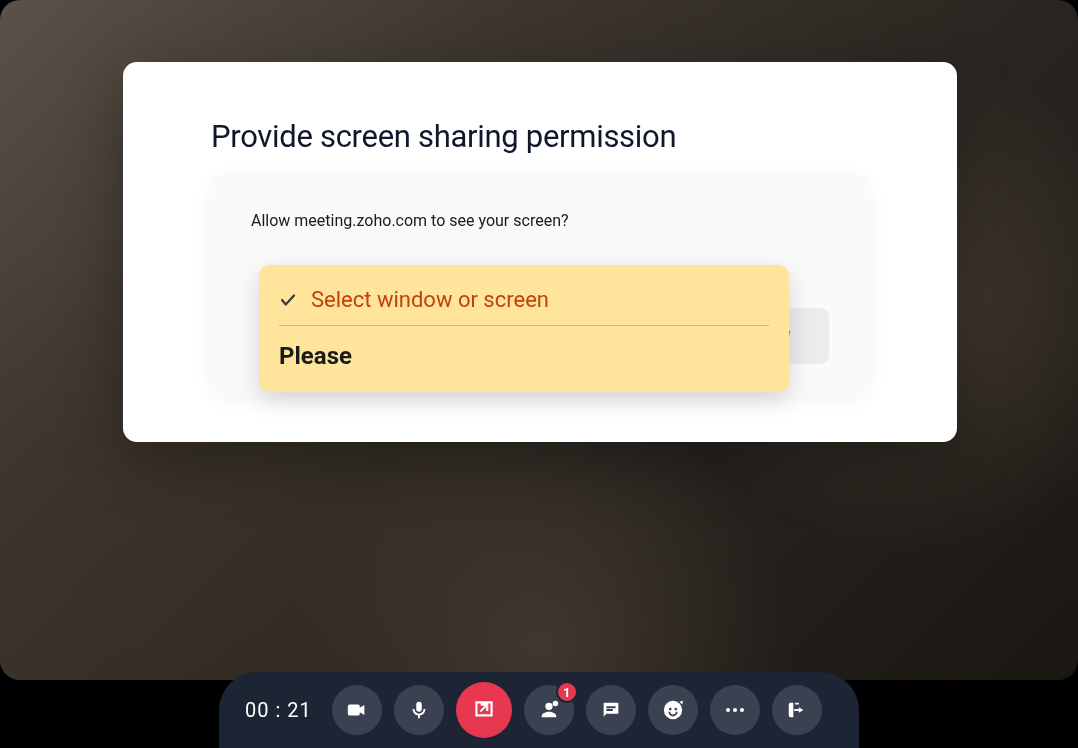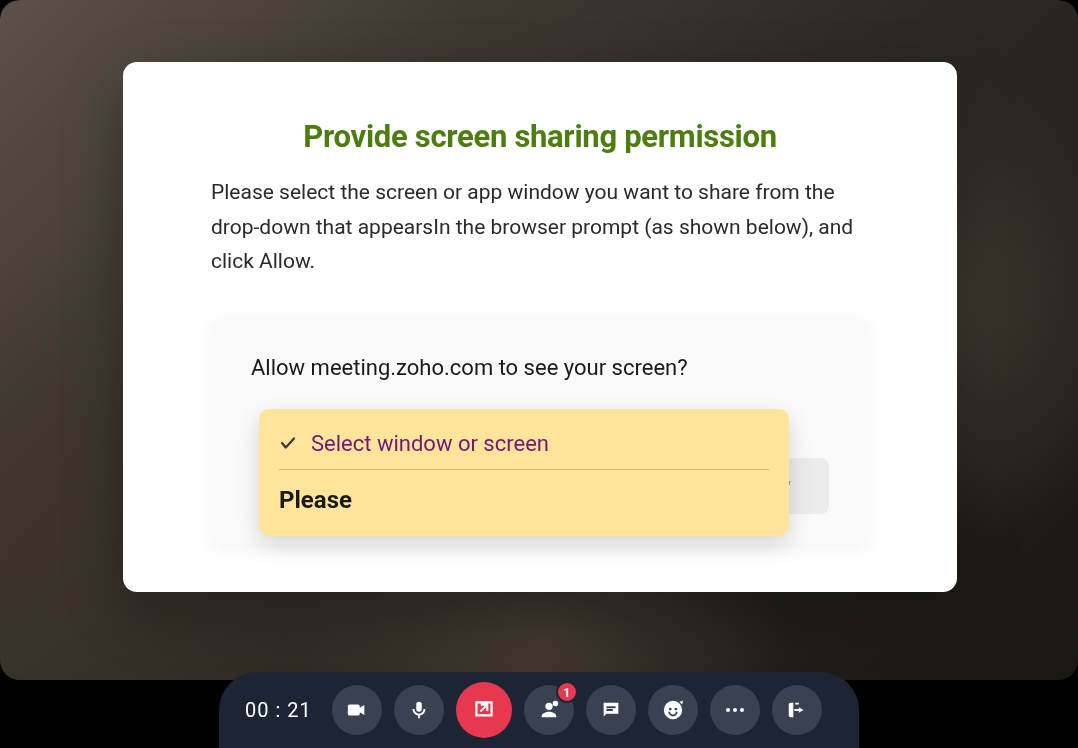--- a/index.html
+++ b/index.html
@@ -33,41 +33,40 @@
       top: 62px;
       left: 123px;
       width: 834px;
       background: #fff;
       border-radius: 14px;
       padding: 56px 88px 48px 88px;
       box-shadow: 0 20px 60px rgba(0,0,0,0.3);
     }
     .modal-title {
       font-size: 31px;
-      font-weight: 700;
-      color: #4d7c0f;
+      font-weight: 400;
+      color: #0f172a;
       margin-bottom: 20px;
       letter-spacing: -0.3px;
-      text-align: center;
     }
     .modal-desc {
       font-size: 21px;
       line-height: 1.65;
       color: #2a2a2a;
       margin-bottom: 40px;
     }
     .prompt-card {
       background: #fafafa;
       border-radius: 12px;
       padding: 36px 40px 30px 40px;
       position: relative;
       box-shadow: 0 4px 20px rgba(0,0,0,0.05);
     }
     .prompt-question {
-      font-size: 22px;
+      font-size: 16px;
       color: #1a1a1a;
       margin-bottom: 12px;
     }
     .dropdown {
       position: absolute;
       left: 48px;
       top: 90px;
       width: 530px;
       background: #ffe59b;
       border-radius: 10px;
@@ -88,21 +87,21 @@
       left:20px; right:20px; bottom:0;
       height:1px;
       background: rgba(160,130,50,0.45);
     }
     .check-icon {
       width: 18px; height: 18px;
       flex-shrink: 0;
     }
     .dropdown-label {
       font-size: 22px;
-      color: #701a75;
+      color: #c2410c;
     }
     .dropdown-item {
       padding: 16px 20px 22px 20px;
       font-size: 24px;
       font-weight: 700;
       color: #1a1a1a;
     }
     .prompt-actions {
       display: flex;
       justify-content: flex-end;
@@ -181,21 +180,20 @@
     .dots { display:flex; gap:3px; }
     .dots span { width:4px; height:4px; background:#fff; border-radius:50%; }
   </style>
 </head>
 <body>
 
 <div class="video-bg"></div>
 
 <div class="modal">
   <h1 class="modal-title">Provide screen sharing permission</h1>
-  <p class="modal-desc">Please select the screen or app window you want to share from the drop-down that appearsIn the browser prompt (as shown below), and click Allow.</p>
 
   <div class="prompt-card">
     <div class="prompt-question">Allow meeting.zoho.com to see your screen?</div>
 
     <div class="dropdown">
       <div class="dropdown-header">
         <svg class="check-icon" viewBox="0 0 24 24" fill="none" stroke="#3a3a3a" stroke-width="3" stroke-linecap="round" stroke-linejoin="round">
             <polyline points="4 12 9 18 20 6"></polyline>
           </svg>
         <span class="dropdown-label">Select window or screen</span>

